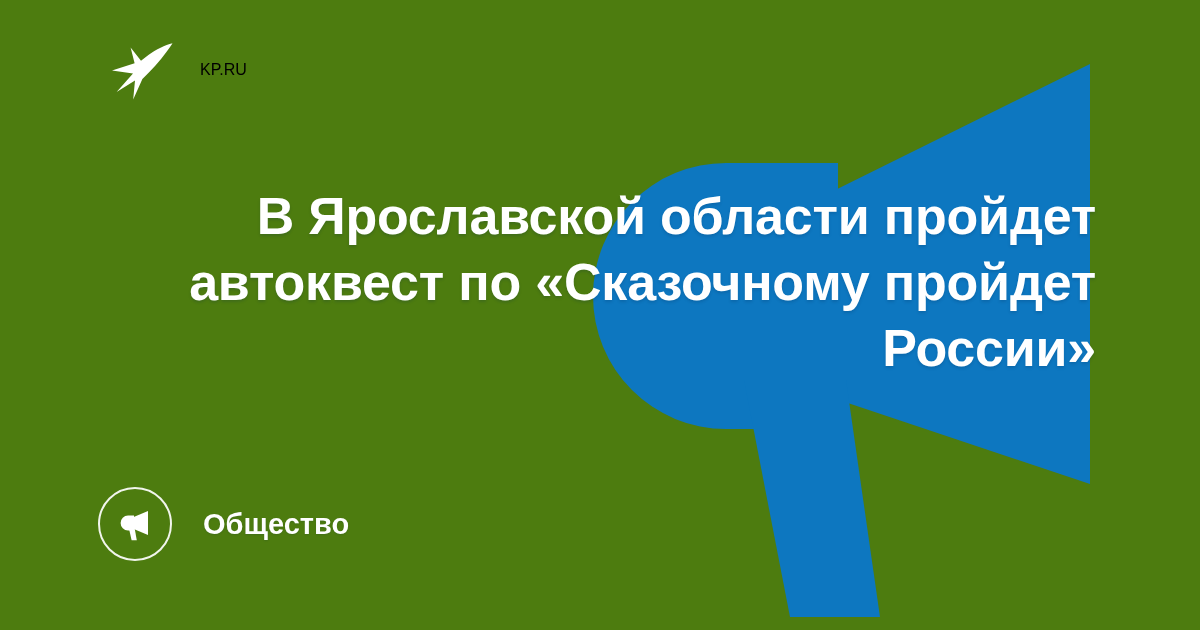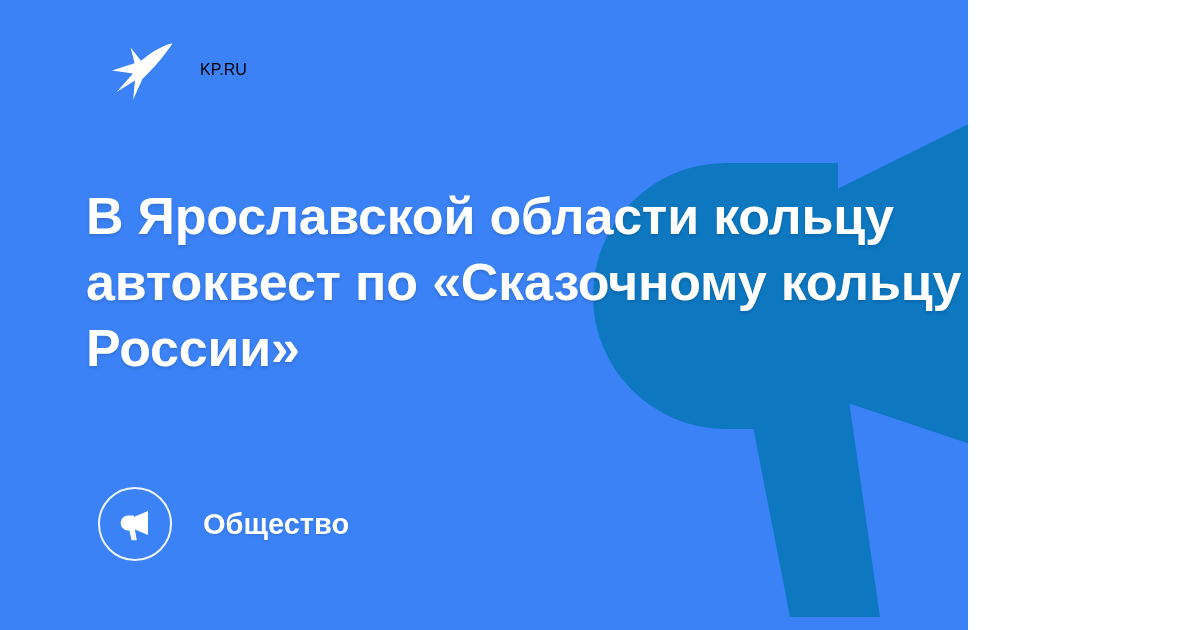--- a/index.html
+++ b/index.html
@@ -3,25 +3,26 @@
 <meta charset="utf-8">
 <style>
   html, body {
     margin: 0;
     padding: 0;
     background: #ffffff;
   }
 
   #card {
     position: relative;
-    width: 968px;
+    width: 1200px;
     height: 630px;
     overflow: hidden;
-    background: #3b82f6;
+    background: #4d7c0f;
     font-family: "Liberation Sans", "DejaVu Sans", sans-serif;
+    text-align: right;
     -webkit-font-smoothing: antialiased;
   }
 
   
   #watermark {
     position: absolute;
     inset: 0;
     width: 1200px;
     height: 630px;
     pointer-events: none;
@@ -125,21 +126,21 @@
                L8.6 55.0
                L27.0 43.6
                L25.2 62.4
                L34.4 42.0
                C43.0 33.8 52.0 24.0 58.6 14.8
                C61.2 11.2 63.2 8.4 64.5 6.2 Z"></path>
     </svg>
     <span>KP.RU</span>
   </div>
 
-  <h1 id="headline">В Ярославской области кольцу автоквест по «Сказочному кольцу России»</h1>
+  <h1 id="headline">В Ярославской области пройдет автоквест по «Сказочному пройдет России»</h1>
 
   <div id="category">
     <span id="category-badge">
       <svg width="40" height="40" viewBox="0 0 40 40" aria-hidden="true">
         <g fill="#ffffff">
 
           <path d="M33.0 7.0 L33.0 31.0 L17.5 24.6 L17.5 13.4 Z"></path>
 
           <path d="M13.0 11.6 L19.0 11.6 L19.0 26.4 L13.0 26.4
                    A 7.4 7.4 0 0 1 13.0 11.6 Z"></path>

